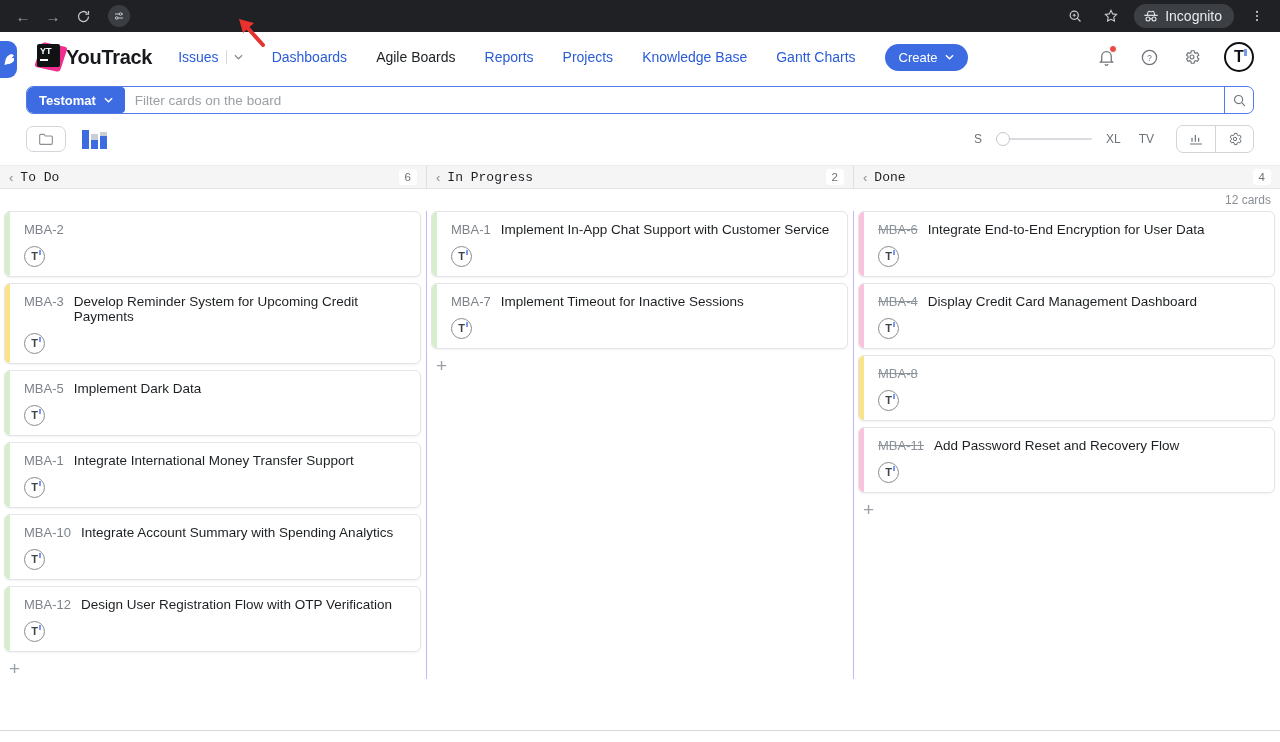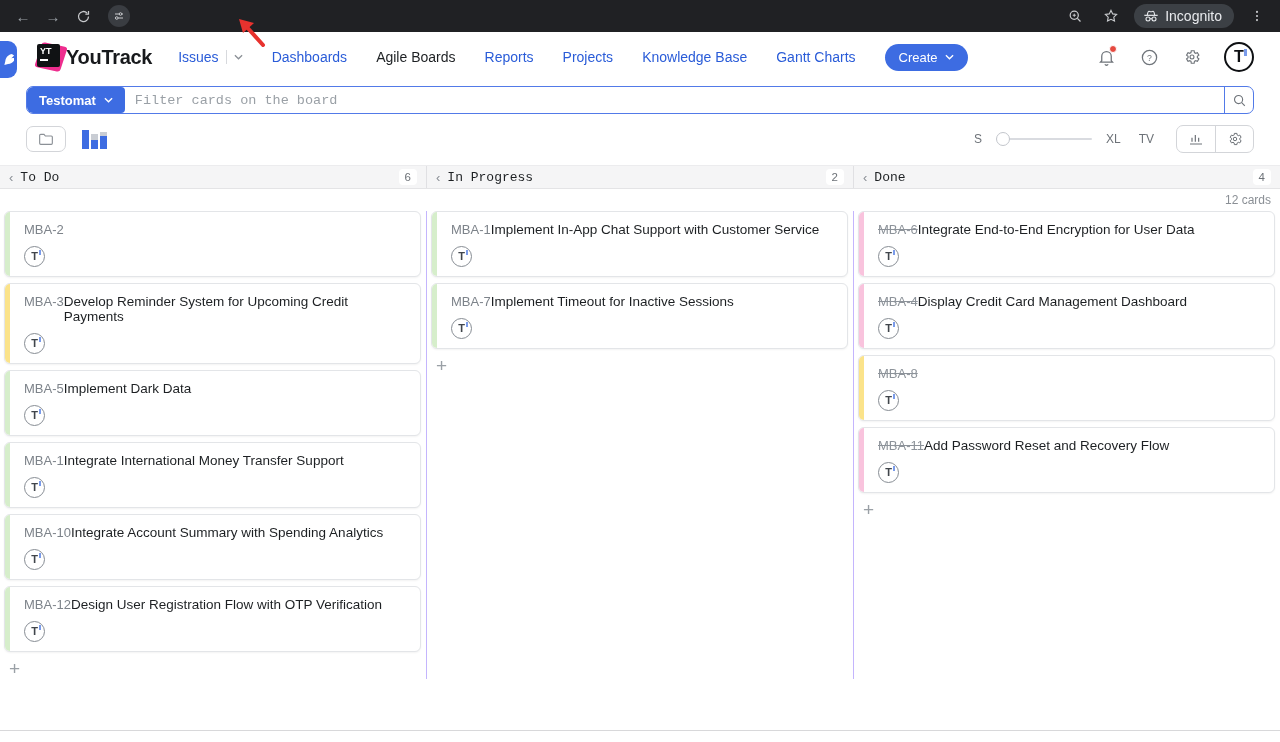--- a/index.html
+++ b/index.html
@@ -38,21 +38,21 @@
   .create-btn{display:flex;align-items:center;gap:7px;background:#3d6ce2;color:#fff;font-size:13px;border:none;border-radius:15px;padding:6px 14px;cursor:pointer;}
   .header-right{margin-left:auto;display:flex;align-items:center;gap:21px;}
   .hr-icon{position:relative;display:flex;align-items:center;justify-content:center;width:22px;height:22px;color:#6f747a;cursor:pointer;}
   .notif-dot{position:absolute;top:-1px;right:0;width:8px;height:8px;border-radius:50%;background:#e5493f;border:1.5px solid #fff;}
   .avatar{width:30px;height:30px;border-radius:50%;border:2.5px solid #0e1013;display:flex;align-items:center;justify-content:center;position:relative;cursor:pointer;background:#fff;}
   .avatar .t-g{font-size:16px;font-weight:800;color:#0e1013;line-height:1;}
   .avatar .t-a{position:absolute;right:5px;top:5px;width:3px;height:7px;background:#7a9bea;}
   
   .filter-row{display:flex;align-items:stretch;height:28px;margin:4px 26px 0;border:1.5px solid #527ae8;border-radius:7px;overflow:hidden;background:#fff;}
   .proj-btn{display:flex;align-items:center;gap:8px;background:#3d6ce2;color:#fff;font-size:13px;font-weight:bold;border:none;padding:0 12px;border-radius:4px;cursor:pointer;flex:none;}
-  .filter-input{flex:1;border:none;outline:none;font-size:13.5px;padding:0 10px;color:#3b82f6;font-family:Liberation Mono, monospace;}
+  .filter-input{flex:1;border:none;outline:none;font-size:13.5px;padding:0 10px;color:#3b82f6;font-family:Liberation Sans, sans-serif;}
   .filter-input::placeholder{color:#9aa0a6;}
   .search-cell{width:29px;border-left:1.5px solid #527ae8;display:flex;align-items:center;justify-content:center;color:#6f747a;cursor:pointer;flex:none;}
   
   .controls-row{display:flex;align-items:center;margin:11px 26px 0;height:28px;}
   .folder-btn{width:40px;height:26px;border:1px solid #d3d5d9;border-radius:7px;display:flex;align-items:center;justify-content:center;color:#8b9096;cursor:pointer;}
   .mini-chart{display:flex;align-items:flex-end;gap:2px;height:20px;margin-left:16px;cursor:pointer;}
   .mini-chart i{display:block;width:7px;}
   .ctrl-right{margin-left:auto;display:flex;align-items:center;gap:14px;}
   .size-lbl{font-size:12px;color:#6d7278;}
   .slider{position:relative;width:96px;height:14px;display:flex;align-items:center;cursor:pointer;}
@@ -68,21 +68,21 @@
   .col-head + .col-head{border-left:1px solid #e0e0e3;}
   .col-chev{color:#8b9096;font-size:13px;cursor:pointer;}
   .col-name{font-size:13px;color:#1d2023;font-family:Liberation Mono, monospace;}
   .col-count{margin-left:auto;background:#fff;border-radius:4px;font-size:11.5px;color:#6d7278;padding:2px 6px;}
   .cards-meta{height:22px;display:flex;align-items:center;justify-content:flex-end;padding-right:9px;font-size:12px;color:#8a8f95;}
   .columns{display:flex;align-items:stretch;min-height:448px;}
   .column{flex:1;padding:0 5px 0 4px;}
   .column + .column{border-left:1px solid #c4b5fd;}
   .card{position:relative;background:#fff;border:1px solid #e3e5e8;border-radius:6px;box-shadow:0 1px 2px rgba(0,0,0,.05);padding:10px 12px 9px 19px;margin-bottom:6px;cursor:pointer;}
   .stripe{position:absolute;left:0;top:0;bottom:0;width:5px;border-radius:5px 0 0 5px;}
-  .card-top{display:flex;align-items:baseline;gap:0;}
+  .card-top{display:flex;align-items:baseline;gap:10px;}
   .card-id{font-size:13px;color:#7d838a;white-space:nowrap;}
   .card-id.resolved{text-decoration:line-through;color:#8d939a;}
   .card-title{font-size:13.5px;color:#1d2023;}
   .t-avatar{margin-top:9px;width:21px;height:21px;border-radius:50%;border:1.5px solid #878d94;display:flex;align-items:center;justify-content:center;position:relative;cursor:pointer;}
   .t-avatar .t-g{font-size:11px;font-weight:800;color:#40454b;line-height:1;}
   .t-avatar .t-a{position:absolute;right:3px;top:3px;width:2px;height:5px;background:#7a9bea;}
   .add-card{display:inline-block;font-size:19px;color:#9aa0a6;margin:1px 0 0 5px;cursor:pointer;line-height:1;}
   .bottom-line{position:absolute;left:0;right:0;top:730px;height:1px;background:#d8d8da;}
   svg{display:block;}
 </style>

